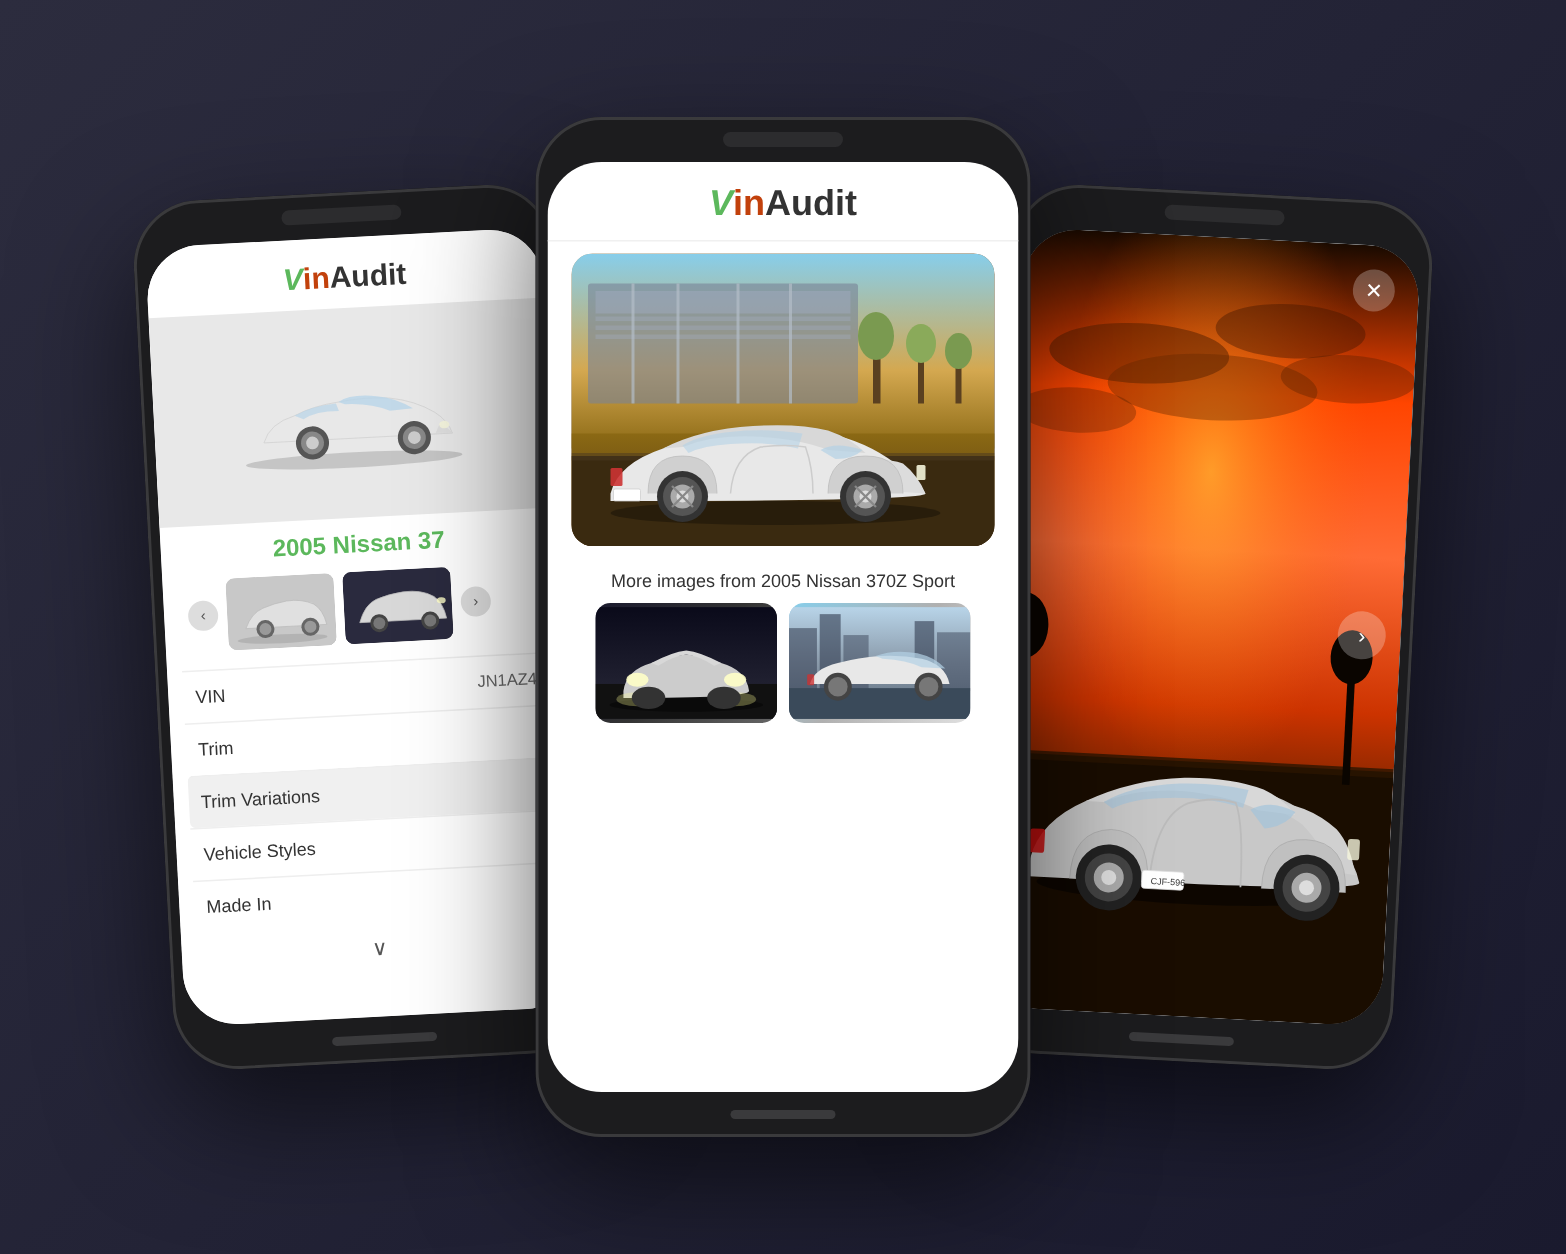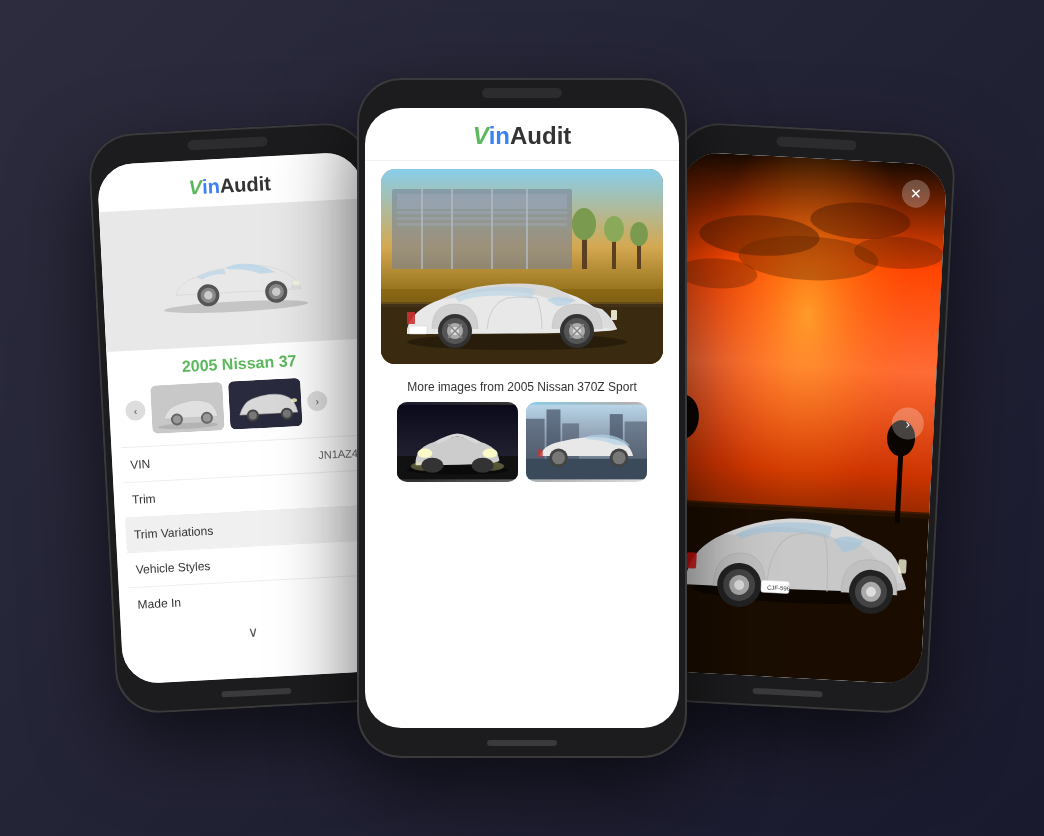--- a/index.html
+++ b/index.html
@@ -113,21 +113,21 @@
     .logo {
       font-size: 20px;
       font-weight: 700;
       color: #333;
     }
     .logo .vin-v {
       color: #5cb85c;
       font-style: italic;
     }
     .logo .vin-in {
-      color: #3b82f6;
+      color: #c2410c;
     }
     .logo .audit {
       color: #333;
     }
 
     .left-car-image {
       width: 100%;
       height: 140px;
       background: #e8e8e8;
       display: flex;

